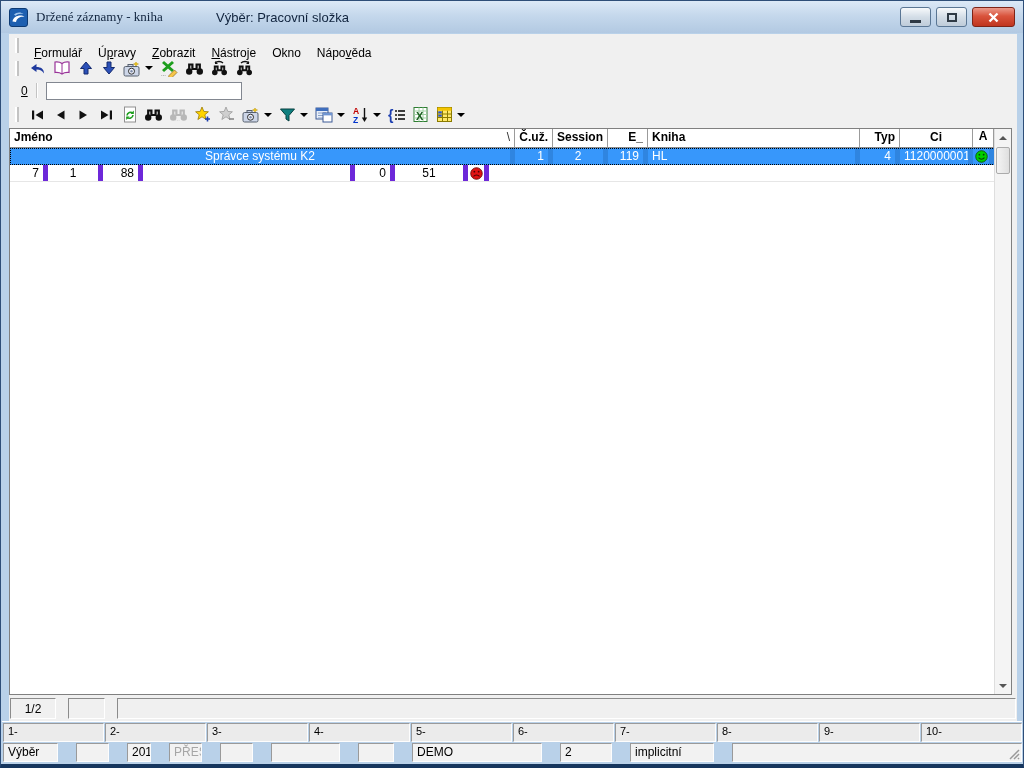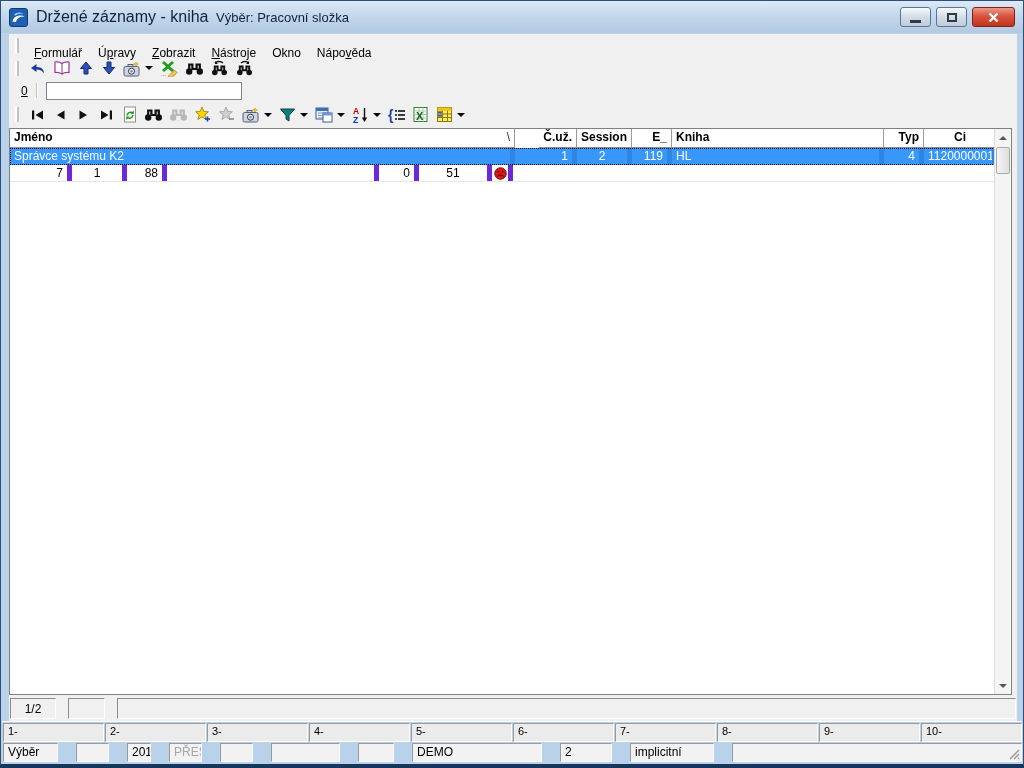--- a/index.html
+++ b/index.html
@@ -7,21 +7,21 @@
   body { font-family:"Liberation Sans", sans-serif; font-size:12px; color:#000; }
 
   .window { position:relative; width:1024px; height:768px;
     background:#b9d1e9; border:1px solid #2e4e78; border-bottom:4px solid #16365e; }
 
   
   .titlebar { position:absolute; left:0; top:0; right:0; height:32px;
     background:linear-gradient(#dce9f7 0%, #c5d8ec 45%, #b2c9e2 100%);
     display:flex; align-items:center; padding:0 8px; }
   .app-icon { width:19px; height:19px; margin-right:8px; flex:0 0 auto; }
-  .title { font-size:16px; color:#10233d; }
+  .title { font-size:13px; color:#10233d;font-family:Liberation Serif, serif; }
   .subtitle { position:absolute; left:215px; font-size:13px; color:#10233d; }
   .winbtns { margin-left:auto; display:flex; gap:5px; }
   .wbtn { width:31px; height:20px; border:1px solid #5a7694; border-radius:3px;
     background:linear-gradient(#f7f9fb, #d3dde7 50%, #bfccd9);
     display:flex; align-items:center; justify-content:center; }
   .wbtn.close { width:43px; border-color:#7e2417;
     background:linear-gradient(#eb9a8b, #d9533c 45%, #c0351f); }
   .glyph-min { width:11px; height:3px; background:#2f3a45; margin-top:9px; }
   .glyph-max { width:10px; height:9px; border:2px solid #2f3a45; background:transparent; }
 
@@ -53,21 +53,21 @@
   .tablewrap { position:relative; margin-top:0; width:1003px; height:567px;
     background:#fff; border:1px solid #808080; overflow:hidden; }
   .thead { display:flex; height:19px; background:#fff; font-weight:bold; }
   .th { border-right:1px solid #9b9b9b; border-bottom:1px solid #8a8a8a;
     padding:1px 4px 0; white-space:nowrap; overflow:hidden; }
   .trow { display:flex; height:17px; line-height:16px; }
   .td { border-right:5px solid #6d28d9; padding:0 4px; white-space:nowrap; overflow:hidden; }
   .trow.plain { border-bottom:1px solid #e6e6e6; }
   .trow.selected { background:#3797fb; color:#fff; outline:1px dotted #000; outline-offset:-1px; }
   .trow.selected .td { border-right-color:#2f85e0; }
-  .c0 { flex:0 0 505px; } .c1 { flex:0 0 38px; text-align:right;margin-left:24px; }
+  .c0 { flex:0 0 505px;text-align:center; } .c1 { flex:0 0 38px; text-align:right; }
   .c2 { flex:0 0 55px; text-align:center; } .c3 { flex:0 0 40px; text-align:right; }
   .c4 { flex:0 0 212px; } .c5 { flex:0 0 40px; text-align:right; }
   .c6 { flex:0 0 73px; text-align:center; } .c7 { flex:0 0 21px; text-align:center; padding:0; }
   .th.c0 { display:flex; justify-content:space-between; }
   .sortmark { font-weight:normal; color:#333; }
   .td.c7 { display:flex; align-items:center; justify-content:center; }
 
   .vscroll { position:absolute; top:0; right:0; width:17px; height:565px;
     background:#f4f4f4; border-left:1px solid #dedede; }
   .sbtn { height:17px; display:flex; align-items:center; justify-content:center; }

